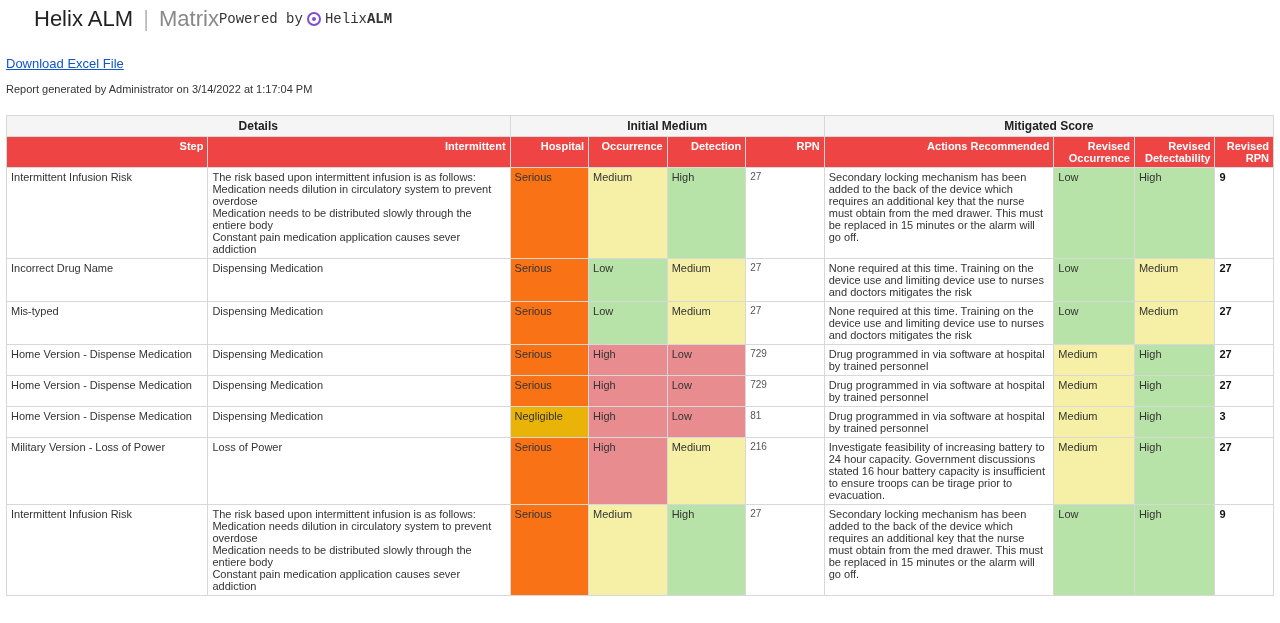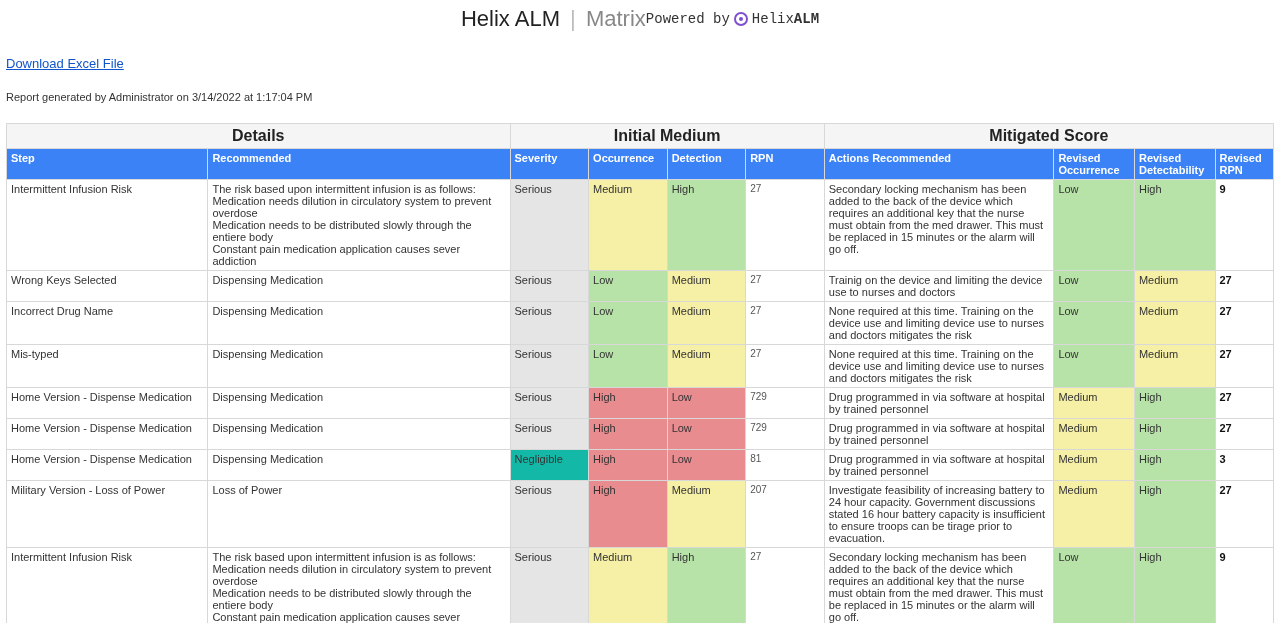--- a/index.html
+++ b/index.html
@@ -7,21 +7,21 @@
     margin: 0;
     padding: 4px 6px;
     font-family: Arial, Helvetica, sans-serif;
     font-size: 11px;
     color: #333;
     background: #fff;
     width: 1280px;
   }
   .header {
     display: flex;
-    justify-content: center;
+    justify-content: flex-start;
     align-items: center;
     padding: 2px 28px 6px 28px;
   }
   .title {
     font-size: 22px;
     font-weight: 400;
     color: #222;
   }
   .title .sep { color: #bbb; margin: 0 4px;}
   .title .sub { color: #888; }
@@ -40,53 +40,53 @@
     border: 2px solid #7e4fcf;
     border-radius: 50%;
     display: inline-flex;
     align-items: center;
     justify-content: center;
   }
   .logo-icon::after{
     content:'';
     width:4px;height:4px;border-radius:50%;background:#7e4fcf;
   }
-  a.download { color: #1155cc; font-size: 13px; text-decoration: underline; display:inline-block; margin: 18px 0 20px 0;}
+  a.download { color: #1155cc; font-size: 13px; text-decoration: underline; display:inline-block; margin: 18px 0 12px 0;}
   .meta { font-size: 11px; color:#333; margin-bottom: 20px;}
   table {
     width: 100%;
     border-collapse: collapse;
     table-layout: fixed;
   }
   th, td {
     border: 1px solid #d8d8d8;
     padding: 3px 4px;
     vertical-align: top;
     text-align: left;
     font-size: 11px;
     word-wrap: break-word;
   }
   thead th.group {
     background: #f5f5f5;
     color:#222;
     text-align:center;
     font-weight: bold;
-    font-size: 16px;
+    font-size: 12px;
   }
   thead th.colhdr {
-    background: #3b82f6;
+    background: #ef4444;
     color:#fff;
-    text-align:left;
+    text-align:right;
     font-weight: bold;
     font-size: 11px;
   }
   .rpn { color:#555; font-size: 10px; }
   .rpn-bold { font-weight: bold; color:#111;}
-  .sev-serious { background:#e5e5e5; }
-  .sev-negligible { background:#14b8a6; }
+  .sev-serious { background:#f97316; }
+  .sev-negligible { background:#eab308; }
   .lvl-medium { background:#f6f0a7; }
   .lvl-low    { background:#b8e3a8; }
   .lvl-low-red{ background:#e98c90; }
   .lvl-high-g { background:#b8e3a8; }
   .lvl-high-r { background:#e98c90; }
   .lvl-medium-y { background:#f6f0a7; }
   col.step   { width: 200px; }
   col.desc   { width: 300px; }
   col.sev    { width: 78px; }
   col.occ    { width: 78px; }
@@ -135,22 +135,22 @@
       <col class="rrpn">
   </colgroup>
   <thead>
     <tr>
       <th class="group" colspan="2">Details</th>
       <th class="group" colspan="4">Initial Medium</th>
       <th class="group" colspan="4">Mitigated Score</th>
     </tr>
     <tr>
       <th class="colhdr">Step</th>
-      <th class="colhdr">Recommended</th>
-      <th class="colhdr">Severity</th>
+      <th class="colhdr">Intermittent</th>
+      <th class="colhdr">Hospital</th>
       <th class="colhdr">Occurrence</th>
       <th class="colhdr">Detection</th>
       <th class="colhdr">RPN</th>
       <th class="colhdr">Actions Recommended</th>
       <th class="colhdr">Revised Occurrence</th>
       <th class="colhdr">Revised Detectability</th>
       <th class="colhdr">Revised RPN</th>
     </tr>
   </thead>
   <tbody id="tbody">
@@ -160,32 +160,20 @@
         <td class="sev-serious">Serious</td>
         <td class="lvl-medium">Medium</td>
         <td class="lvl-high-g">High</td>
         <td class="rpn">27</td>
         <td>Secondary locking mechanism has been added to the back of the device which requires an additional key that the nurse must obtain from the med drawer.  This must be replaced in 15 minutes or the alarm will go off.</td>
         <td class="lvl-low">Low</td>
         <td class="lvl-high-g">High</td>
         <td class="rpn-bold">9</td>
       </tr>
       <tr>
-        <td>Wrong Keys Selected</td>
-        <td>Dispensing Medication</td>
-        <td class="sev-serious">Serious</td>
-        <td class="lvl-low">Low</td>
-        <td class="lvl-medium">Medium</td>
-        <td class="rpn">27</td>
-        <td>Trainig on the device and limiting the device use to nurses and doctors</td>
-        <td class="lvl-low">Low</td>
-        <td class="lvl-medium-y">Medium</td>
-        <td class="rpn-bold">27</td>
-      </tr>
-      <tr>
         <td>Incorrect Drug Name</td>
         <td>Dispensing Medication</td>
         <td class="sev-serious">Serious</td>
         <td class="lvl-low">Low</td>
         <td class="lvl-medium">Medium</td>
         <td class="rpn">27</td>
         <td>None required at this time.  Training on the device use and limiting device use to nurses and doctors mitigates the risk</td>
         <td class="lvl-low">Low</td>
         <td class="lvl-medium-y">Medium</td>
         <td class="rpn-bold">27</td>
@@ -237,21 +225,21 @@
         <td class="lvl-medium-y">Medium</td>
         <td class="lvl-high-g">High</td>
         <td class="rpn-bold">3</td>
       </tr>
       <tr>
         <td>Military Version - Loss of Power</td>
         <td>Loss of Power</td>
         <td class="sev-serious">Serious</td>
         <td class="lvl-high-r">High</td>
         <td class="lvl-medium">Medium</td>
-        <td class="rpn">207</td>
+        <td class="rpn">216</td>
         <td>Investigate feasibility of increasing battery to 24 hour capacity.  Government discussions stated 16 hour battery capacity is insufficient to ensure troops can be tirage prior to evacuation.</td>
         <td class="lvl-medium-y">Medium</td>
         <td class="lvl-high-g">High</td>
         <td class="rpn-bold">27</td>
       </tr>
       <tr>
         <td>Intermittent Infusion Risk</td>
         <td>The risk based upon intermittent infusion is as follows:<br>Medication needs dilution in circulatory system to prevent overdose<br>Medication needs to be distributed slowly through the entiere body<br>Constant pain medication application causes sever addiction</td>
         <td class="sev-serious">Serious</td>
         <td class="lvl-medium">Medium</td>

